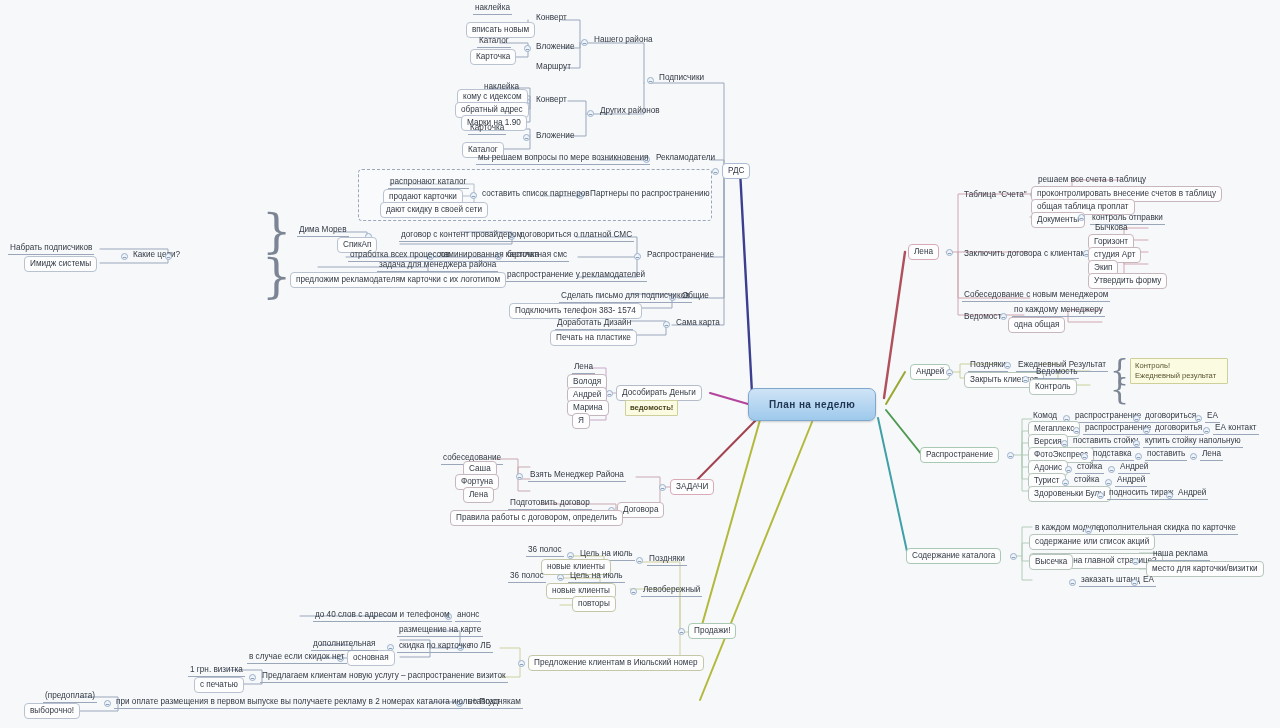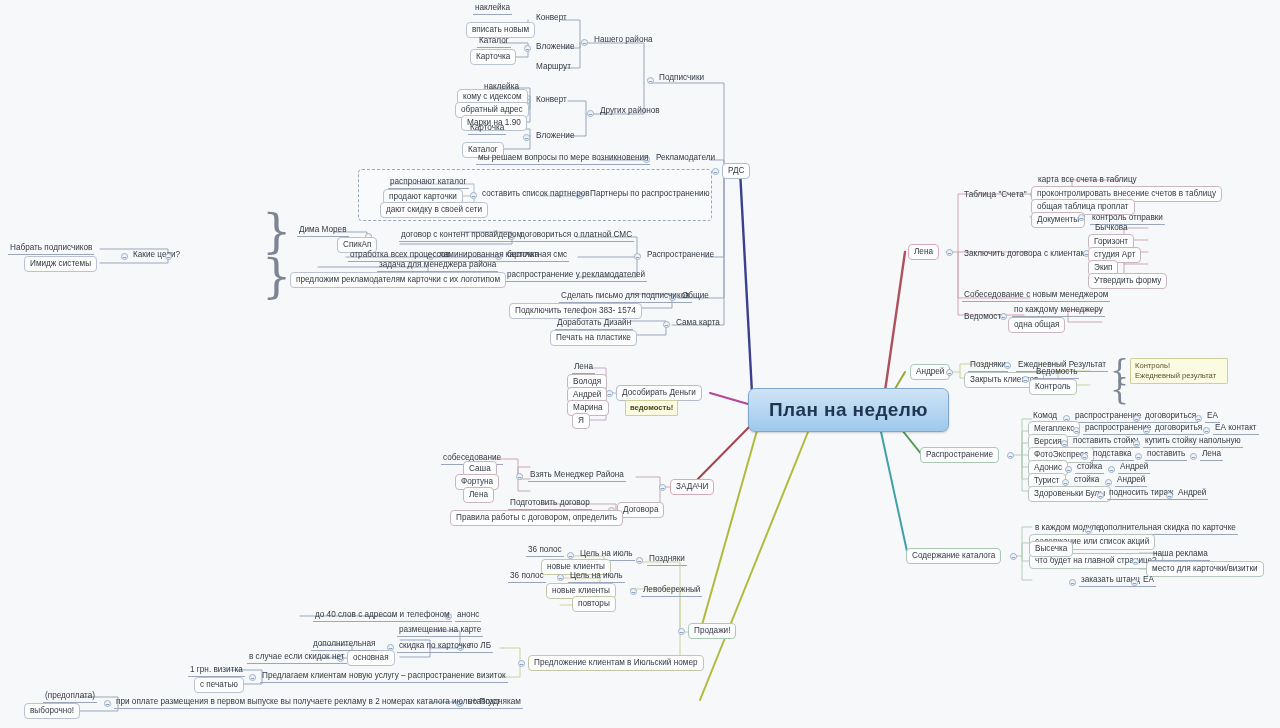--- a/index.html
+++ b/index.html
@@ -36,21 +36,21 @@
     background:#fdfdfe;
   }
   .bx.pink{border-color:#d8aab7;}
   .bx.green{border-color:#a9c9b4;}
   .bx.blue{border-color:#a9bcd4;}
   .bx.grey{border-color:#b3bcc8;}
 
   
   .root{
     position:absolute;
-    font-size:19px;
+    font-size:10px;
     font-weight:bold;
     color:#1f3552;
     letter-spacing:.4px;
     padding:10px 20px;
     border:1px solid #7fa8cc;
     border-radius:7px;
     background:linear-gradient(#cfe4f6,#9ec9ec);
     box-shadow:0 1px 2px rgba(0,0,0,.18);
   }
 
@@ -335,21 +335,21 @@
   <div class="hd" style="left:121px;top:253px;"></div>
   <div class="hd" style="left:165px;top:253px;"></div>
   <div class="nd u" style="left:8px;top:242px;">Набрать подписчиков</div>
   <div class="bx" style="left:24px;top:256px;border-color:#b8c2d0;">Имидж системы</div>
 
   <div class="bx pink" style="left:908px;top:244px;">Лена</div>
   <div class="hd" style="left:946px;top:249px;"></div>
 
   <div class="nd" style="left:962px;top:189px;">Таблица "Счета"</div>
   <div class="hd" style="left:1030px;top:191px;"></div>
-  <div class="nd u" style="left:1036px;top:174px;">карта все счета в таблицу</div>
+  <div class="nd u" style="left:1036px;top:174px;">решаем все счета в таблицу</div>
   <div class="bx" style="left:1031px;top:186px;border-color:#c8b6be;">проконтролировать внесение счетов в таблицу</div>
   <div class="bx" style="left:1031px;top:199px;border-color:#c8b6be;">общая таблица проплат</div>
   <div class="bx" style="left:1031px;top:212px;border-color:#c8b6be;">Документы</div>
   <div class="hd" style="left:1078px;top:214px;"></div>
   <div class="nd u" style="left:1090px;top:212px;">контроль отправки</div>
 
   <div class="nd" style="left:962px;top:248px;">Заключить договора с клиентами</div>
   <div class="hd" style="left:1083px;top:250px;"></div>
   <div class="nd u" style="left:1093px;top:222px;">Бычкова</div>
   <div class="bx" style="left:1088px;top:234px;border-color:#c8b6be;">Горизонт</div>
@@ -431,21 +431,21 @@
   <div class="bx green" style="left:906px;top:548px;">Содержание каталога</div>
   <div class="hd" style="left:1010px;top:553px;"></div>
   <div class="nd u" style="left:1033px;top:522px;">в каждом модуле</div>
   <div class="hd" style="left:1085px;top:527px;"></div>
   <div class="nd u" style="left:1097px;top:522px;">дополнительная скидка по карточке</div>
   <div class="bx" style="left:1029px;top:534px;border-color:#b6c6bc;">содержание или список акций</div>
   <div class="bx" style="left:1029px;top:553px;border-color:#b6c6bc;">что будет на главной странице?</div>
   <div class="hd" style="left:1132px;top:558px;"></div>
   <div class="nd u" style="left:1151px;top:548px;">наша реклама</div>
   <div class="bx" style="left:1146px;top:561px;border-color:#b6c6bc;">место для карточки/визитки</div>
-  <div class="bx" style="left:1029px;top:541px;border-color:#b6c6bc;text-align:center;">Высечка</div>
+  <div class="bx" style="left:1029px;top:554px;border-color:#b6c6bc;text-align:center;">Высечка</div>
   <div class="hd" style="left:1069px;top:579px;"></div>
   <div class="nd u" style="left:1079px;top:574px;">заказать штанц</div>
   <div class="hd" style="left:1131px;top:579px;"></div>
   <div class="nd u" style="left:1141px;top:574px;">ЕА</div>
 
   <div class="bx pink" style="left:670px;top:479px;">ЗАДАЧИ</div>
   <div class="hd" style="left:659px;top:484px;"></div>
   <div class="nd u" style="left:528px;top:469px;">Взять Менеджер Района</div>
   <div class="hd" style="left:516px;top:473px;"></div>
   <div class="nd u" style="left:441px;top:452px;">собеседование</div>

